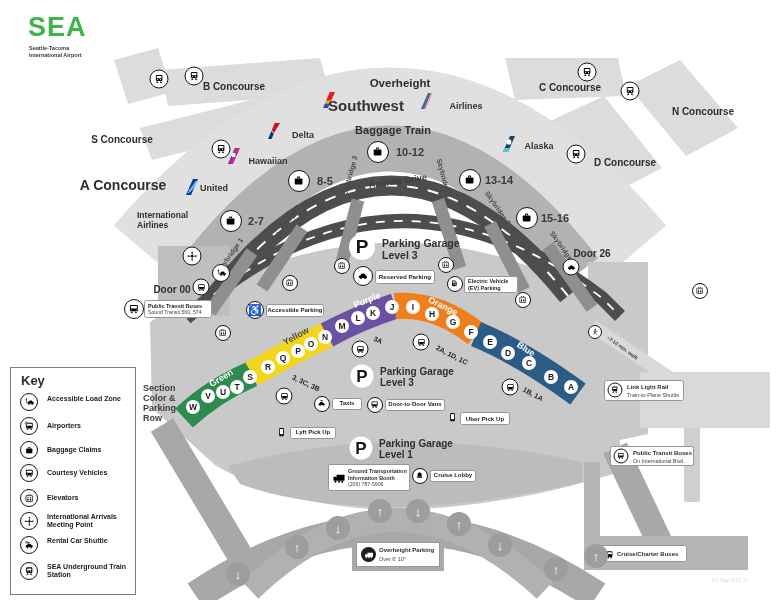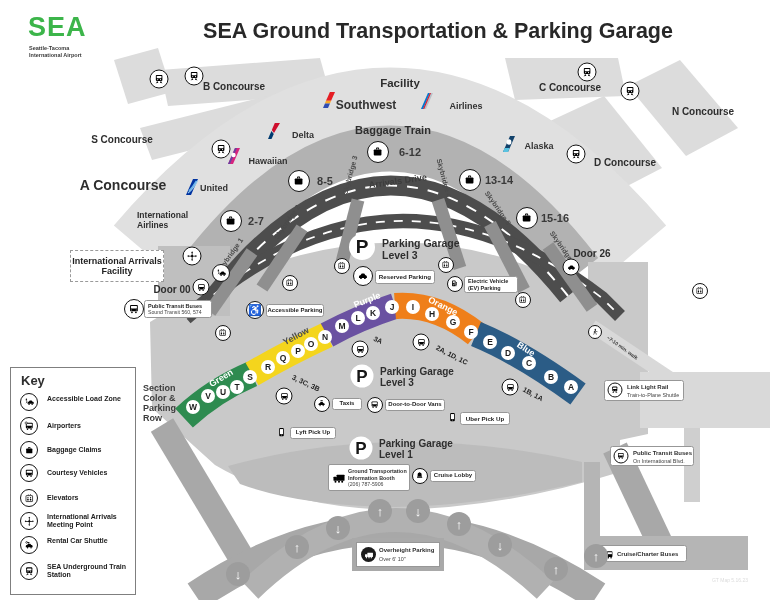--- a/index.html
+++ b/index.html
@@ -203,21 +203,20 @@
     <path d="M592,326 L676,382" stroke="#d9d9d9" stroke-width="13"></path>
     <rect x="640" y="372" width="130" height="56" fill="#d9d9d9"></rect>
     <rect x="684" y="428" width="16" height="74" fill="#cfcfcf"></rect>
     <rect x="584" y="462" width="16" height="80" fill="#b5b5b5"></rect>
     <rect x="584" y="536" width="164" height="34" fill="#b5b5b5"></rect>
     <rect x="352" y="538" width="92" height="33" fill="#a9a9a9"></rect>
   </svg>
 
   <div class="abs" style="left:28px;top:12px;font-size:27px;font-weight:700;letter-spacing:1px;color:#3cb54a">SEA</div>
   <div class="abs" style="left:29px;top:45px;width:55px;font-size:5.5px;font-weight:bold;color:#3a3a3a;line-height:1.25">Seattle-Tacoma International Airport</div>
-  <div class="abs" style="left:130px;right:30px;top:19px;text-align:center;font-size:21.5px;font-weight:800;color:#282828">SEA Ground Transportation &amp; Parking Garage</div>
 
   <div class="lbl" style="left:234px;top:86px;font-size:10px">B Concourse</div>
   <div class="lbl" style="left:570px;top:87px;font-size:10px">C Concourse</div>
   <div class="lbl" style="left:703px;top:111px;font-size:10px">N Concourse</div>
   <div class="lbl" style="left:122px;top:139px;font-size:10px">S Concourse</div>
   <div class="lbl" style="left:123px;top:186px;font-size:14px">A Concourse</div>
   <div class="lbl" style="left:625px;top:162px;font-size:10px">D Concourse</div>
   <span class="circ" style="left:159px;top:79px;width:19px;height:19px">
       <svg viewBox="0 0 24 24">
         <use href="#s-train"></use>
@@ -242,30 +241,30 @@
       <svg viewBox="0 0 24 24">
         <use href="#s-train"></use>
       </svg>
     </span>
   <span class="circ" style="left:576px;top:154px;width:19px;height:19px">
       <svg viewBox="0 0 24 24">
         <use href="#s-train"></use>
       </svg>
     </span>
 
-  <div class="lbl" style="left:400px;top:83px;font-size:11.5px">Facility</div>
+  <div class="lbl" style="left:400px;top:83px;font-size:11.5px">Overheight</div>
   <div class="lbl" style="left:393px;top:130px;font-size:11px">Baggage Train</div>
   <div class="lbl" style="left:398px;top:182px;font-size:9px;transform:translate(-50%,-50%) rotate(-8deg);color:#3d3d3d">Arrivals Drive</div>
 
   <svg class="abs" style="left:320px;top:91px" width="16" height="18" viewBox="0 0 16 18">
       <path d="M6,9.8 L9.9,1 L15,1 L11.1,9.8 Z" fill="#e51d23"></path>
       <path d="M4.9,12.4 L6,9.8 L11.1,9.8 L10,12.4 Z" fill="#f9a825"></path>
       <path d="M3,17 L4.95,12.4 L9.98,12.4 L8,17 Z" fill="#304cb2"></path>
     </svg>
-  <div class="lbl" style="left:366px;top:106px;font-size:12px;color:#333">Southwest</div>
+  <div class="lbl" style="left:366px;top:106px;font-size:15px;color:#333">Southwest</div>
   <svg class="abs" style="left:418px;top:92px" width="16" height="18" viewBox="0 0 16 18">
       <path d="M3,17 L10,1 L15,1 L8,17 Z" fill="#b9c0c7"></path>
       <path d="M10,1 L11.8,1 L5,17 L3,17 Z" fill="#0078d2"></path>
       <path d="M11.8,1 L13,1 L6.2,17 L5,17 Z" fill="#da1a32"></path>
     </svg>
   <div class="lbl" style="left:466px;top:107px;font-size:9px;color:#333">Airlines</div>
   <svg class="abs" style="left:265px;top:122px" width="16" height="18" viewBox="0 0 16 18">
       <path d="M9.8,1 L15,1 L9,11 L6.8,8 Z" fill="#ce0e2d"></path>
       <path d="M3,17 L6.4,8.9 L8.8,12 L6.5,17 Z" fill="#003a70"></path>
     </svg>
@@ -287,21 +286,21 @@
       <ellipse cx="9" cy="7" rx="2.4" ry="2.8" fill="#fff"></ellipse>
       <path d="M3,17 L4.6,13 L9.8,13 L8,17 Z" fill="#59c3e1"></path>
     </svg>
   <div class="lbl" style="left:539px;top:147px;font-size:9px;color:#333">Alaska</div>
 
   <span class="circ" style="left:378px;top:152px;width:22px;height:22px">
       <svg viewBox="0 0 24 24">
         <use href="#s-case"></use>
       </svg>
     </span>
-  <div class="lbl" style="left:410px;top:152px;font-size:11px;color:#3a3a3a">6-12</div>
+  <div class="lbl" style="left:410px;top:152px;font-size:11px;color:#3a3a3a">10-12</div>
   <span class="circ" style="left:299px;top:181px;width:22px;height:22px">
       <svg viewBox="0 0 24 24">
         <use href="#s-case"></use>
       </svg>
     </span>
   <div class="lbl" style="left:325px;top:181px;font-size:11px;color:#3a3a3a">8-5</div>
   <span class="circ" style="left:470px;top:180px;width:22px;height:22px">
       <svg viewBox="0 0 24 24">
         <use href="#s-case"></use>
       </svg>
@@ -321,21 +320,20 @@
   <div class="lbl" style="left:555px;top:218px;font-size:11px;color:#3a3a3a">15-16</div>
 
   <div class="sb" style="left:230px;top:255px;transform:translate(-50%,-50%) rotate(-55deg)">Skybridge 1</div>
   <div class="sb" style="left:287px;top:222px;transform:translate(-50%,-50%) rotate(-55deg)">Skybridge 2</div>
   <div class="sb" style="left:350px;top:175px;transform:translate(-50%,-50%) rotate(-75deg)">Skybridge 3</div>
   <div class="sb" style="left:444px;top:178px;transform:translate(-50%,-50%) rotate(75deg)">Skybridge 4</div>
   <div class="sb" style="left:498px;top:208px;transform:translate(-50%,-50%) rotate(55deg)">Skybridge 5</div>
   <div class="sb" style="left:563px;top:248px;transform:translate(-50%,-50%) rotate(55deg)">Skybridge 6</div>
 
   <div class="lblL" style="left:137px;top:211px;width:72px;font-size:8.5px">International Airlines</div>
-  <div class="abs" style="left:70px;top:250px;width:94px;height:32px;background:#fff;border:1.5px dashed #9a9a9a;display:flex;align-items:center;justify-content:center;text-align:center;font-weight:bold;font-size:9px;line-height:1.15;box-sizing:border-box">International Arrivals Facility</div>
   <span class="circ" style="left:192px;top:256px;width:19px;height:19px">
       <svg viewBox="0 0 24 24">
         <use href="#s-cross"></use>
       </svg>
     </span>
   <span class="circ" style="left:221px;top:273px;width:18px;height:18px">
       <svg viewBox="0 0 24 24">
         <use href="#s-acc"></use>
       </svg>
     </span>

